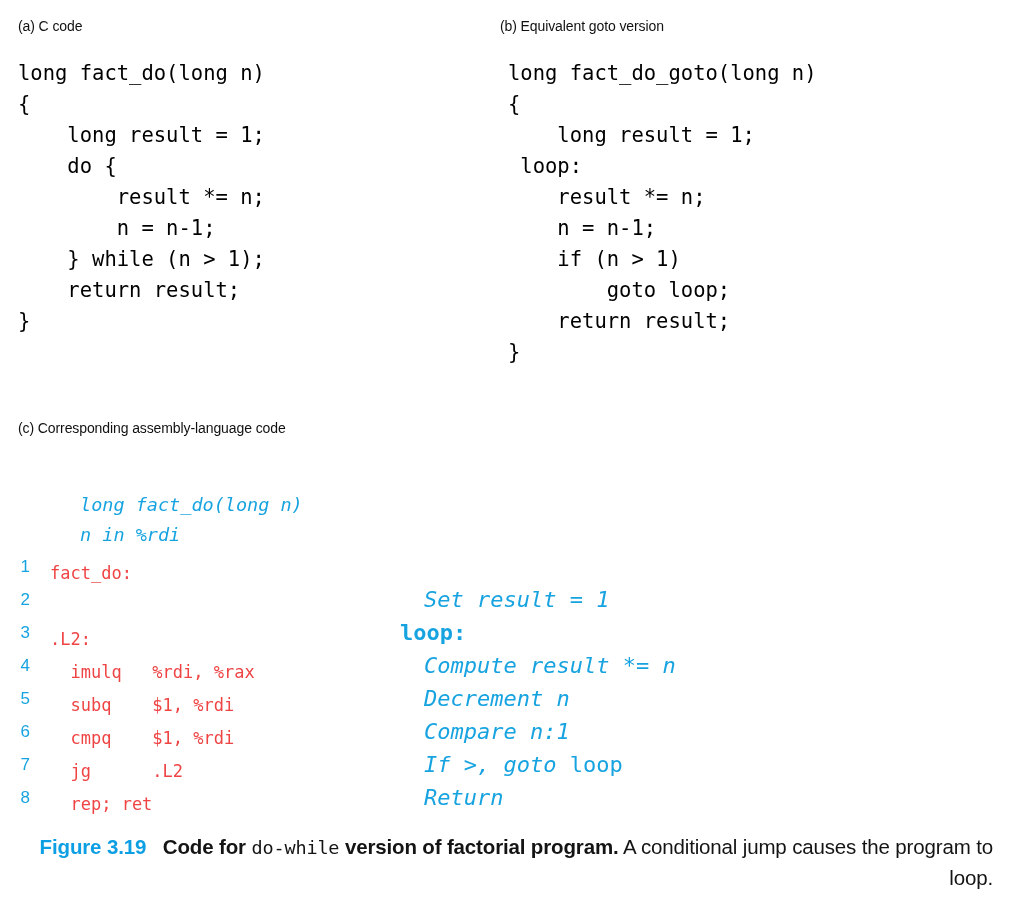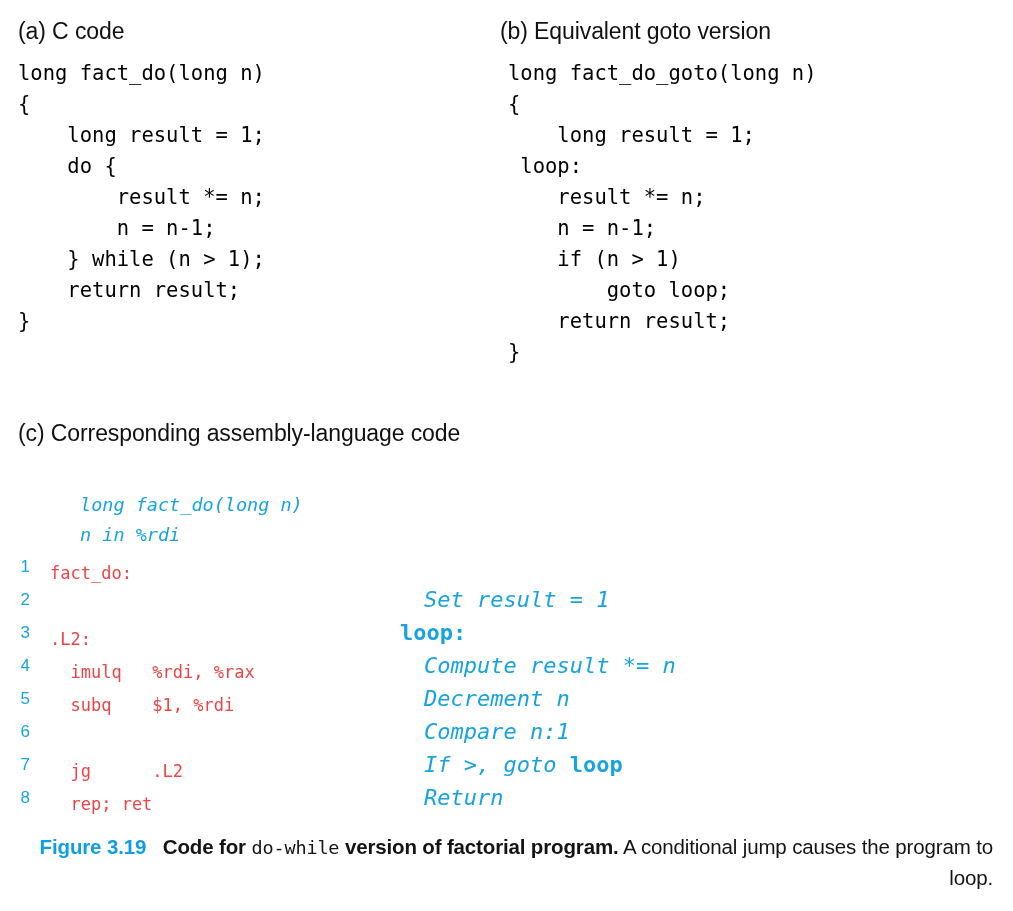--- a/index.html
+++ b/index.html
@@ -13,21 +13,21 @@
     position: relative;
     font-family: "Liberation Sans", sans-serif;
     color: #000000;
     overflow: hidden;
   }
 
   
   .panel-heading {
     position: absolute;
     font-family: "Liberation Sans", sans-serif;
-    font-size: 23px;
+    font-size: 14px;
     font-weight: 400;
     letter-spacing: -0.1px;
     color: #111111;
     white-space: pre;
   }
 
   
   .code-block {
     position: absolute;
     font-family: "DejaVu Sans Mono", monospace;
@@ -100,21 +100,21 @@
   }
   
   .asm-comment.label-style {
     left: 400px;
     font-style: normal;
     font-weight: 700;
   }
   
   .asm-comment .upright {
     font-style: normal;
-    font-weight: 700;
+    font-weight: 400;
   }
 
   
   #figure-caption {
     position: absolute;
     left: 18px;
     top: 832px;
     width: 975px;
     font-family: "Liberation Sans", sans-serif;
     font-size: 20.5px;
@@ -170,20 +170,21 @@
       <span class="asm-code">  imulq   %rdi, %rax</span>
       <span class="asm-comment"><span>Compute result *= n</span></span>
     </div>
     <div class="asm-row">
       <span class="asm-num">5</span>
       <span class="asm-code">  subq    $1, %rdi</span>
       <span class="asm-comment"><span>Decrement n</span></span>
     </div>
     <div class="asm-row">
       <span class="asm-num">6</span>
+      <span class="asm-code">  cmpq    $1, %rdi</span>
       <span class="asm-comment"><span>Compare n:1</span></span>
     </div>
     <div class="asm-row">
       <span class="asm-num">7</span>
       <span class="asm-code">  jg      .L2</span>
       <span class="asm-comment"><span>If &gt;, goto </span><span class="upright">loop</span></span>
     </div>
     <div class="asm-row">
       <span class="asm-num">8</span>
       <span class="asm-code">  rep; ret</span>

